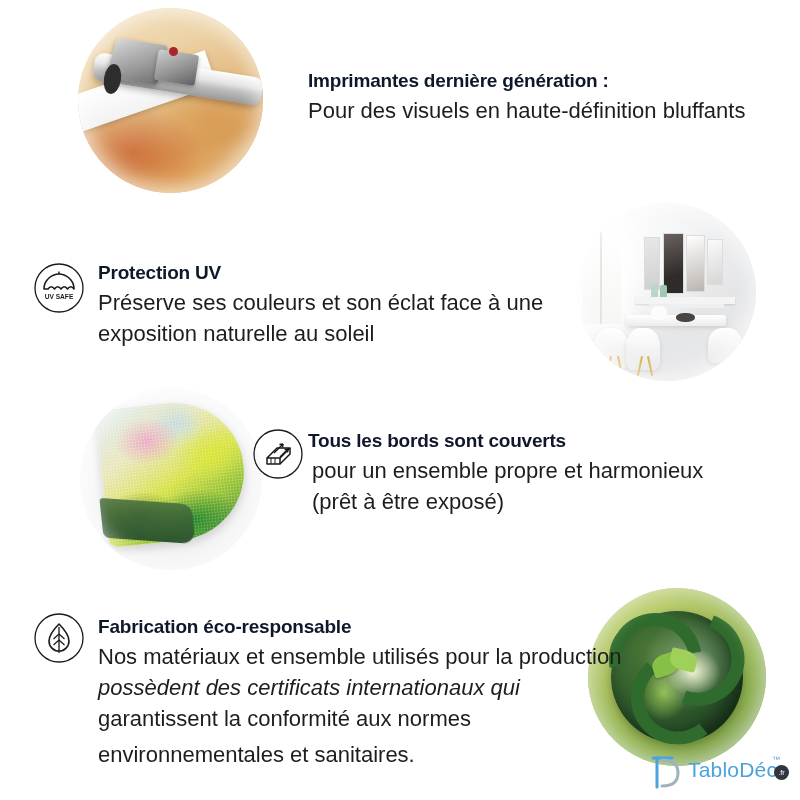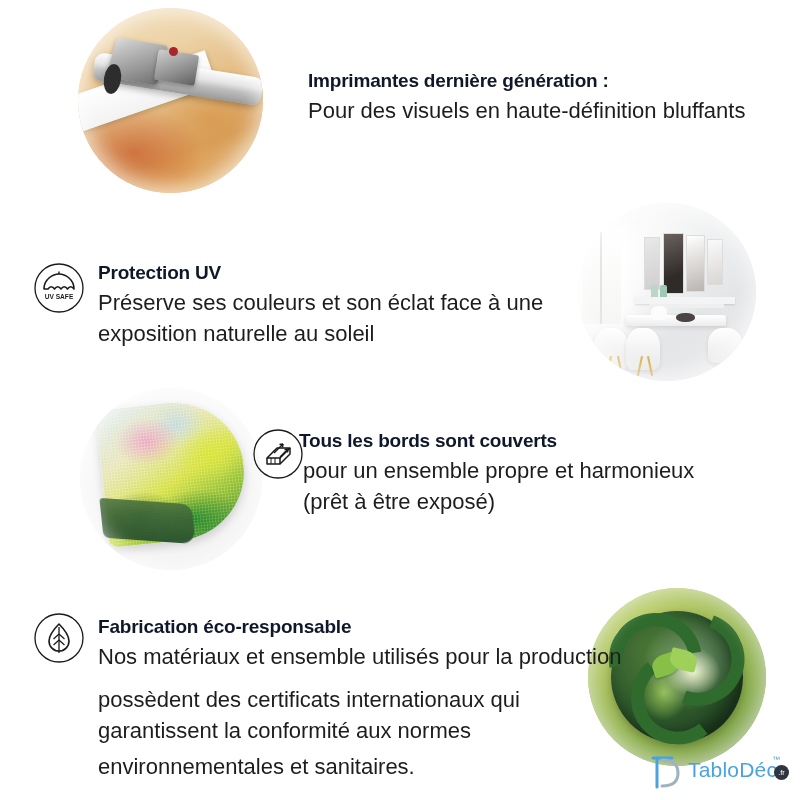--- a/index.html
+++ b/index.html
@@ -222,21 +222,21 @@
     font-size: 19px; font-weight: bold; color: #0f172a;
     letter-spacing: -.2px; line-height: 1.15; white-space: nowrap;
   }
   .block p {
     font-size: 22px; font-weight: normal; color: #1d1d1d;
     line-height: 1.42; margin-top: 3px; white-space: nowrap;
   }
 
   #b1 { left: 308px; top: 70px; }
   #b2 { left: 98px; top: 262px; }
-  #b3 { left: 299px; top: 430px; }
+  #b3 { left: 308px; top: 430px; }
   #b3 p { margin-left: 4px; }
   #b4 { left: 98px; top: 616px; }
 
   
   .logo { position: absolute; left: 648px; top: 752px; width: 145px; height: 42px; }
   .logo-mark { position: absolute; left: 0; top: 2px; width: 36px; height: 36px; }
   .logo-text {
     position: absolute; left: 40px; top: 6px;
     font-size: 21px; color: #4aa3dd; letter-spacing: .2px;
     font-family: "Liberation Sans", sans-serif;
@@ -354,21 +354,21 @@
       <path d="M26 12 C33 19 36 24 36 29 C36 34.5 31.5 39 26 39
                C20.5 39 16 34.5 16 29 C16 24 19 19 26 12 Z" fill="none" stroke="#1a1a1a" stroke-width="1.6" stroke-linejoin="round"></path>
       <line x1="26" y1="15" x2="26" y2="41" stroke="#1a1a1a" stroke-width="1.3"></line>
       <path d="M26 22 L20.5 27 M26 22 L31.5 27 M26 28 L20.5 33 M26 28 L31.5 33" stroke="#1a1a1a" stroke-width="1.2" fill="none"></path>
     </svg>
   </div>
 
   <div class="block" id="b4">
     <h2>Fabrication éco-responsable</h2>
     <p>Nos matériaux et ensemble utilisés pour la production</p>
-    <p style="margin-top:12px;">possèdent des certificats internationaux qui</p>
+    <p style="margin-top:0;font-style:italic;">possèdent des certificats internationaux qui</p>
     <p style="margin-top:0;">garantissent la conformité aux normes</p>
     <p style="margin-top:4px;">environnementales et sanitaires.</p>
   </div>
 
   <div class="logo">
     <div class="logo-mark">
       <svg viewBox="0 0 36 36">
         <path d="M5 4 H24" stroke="#4aa3dd" stroke-width="3" fill="none" stroke-linecap="round"></path>
         <path d="M9 4 V33" stroke="#4aa3dd" stroke-width="3" fill="none" stroke-linecap="round"></path>
         <path d="M14 6 C26 6 30 12 30 19 C30 27 25 32 14 32" stroke="#9fb3bf" stroke-width="3" fill="none" stroke-linecap="round"></path>

